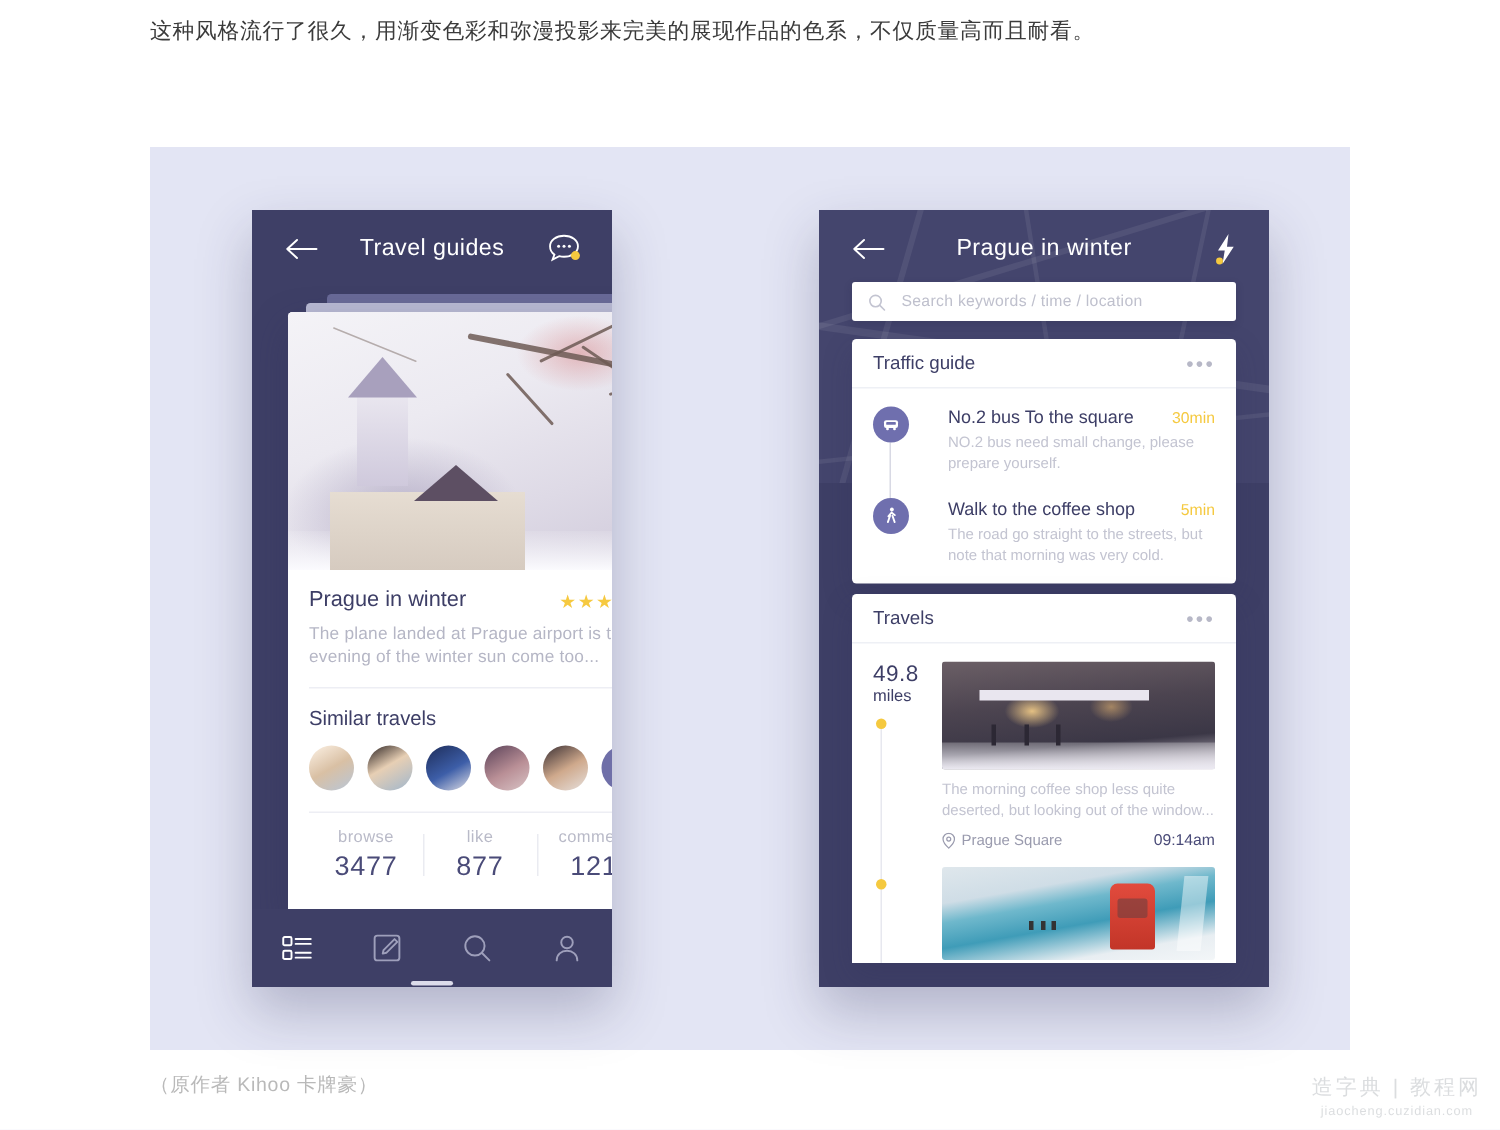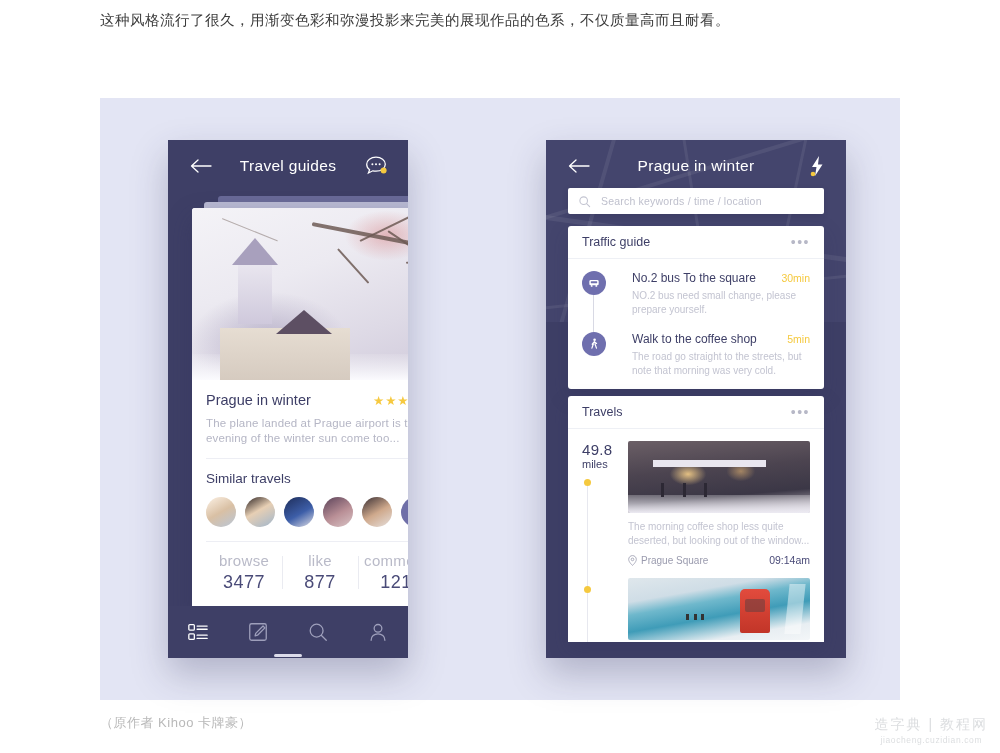--- a/index.html
+++ b/index.html
@@ -118,21 +118,21 @@
     width:30px; height:30px; border-radius:50%;
     background:#6f6fa8; color:#fff; font-size:12px;
     display:flex; align-items:center; justify-content:center;
   }
   .statsDiv { height:1px; background:#edeef4; margin-top:14px; }
   .stats { display:flex; padding:10px 0 12px 0; }
   .stat { flex:1; text-align:center; position:relative; }
   .stat + .stat:before{
     content:""; position:absolute; left:0; top:4px; bottom:4px; width:1px; background:#eaebf1;
   }
-  .statLbl { font-size:15px; color:#b9bac8; letter-spacing:.3px; }
+  .statLbl { font-size:11px; color:#b9bac8; letter-spacing:.3px; }
   .statVal { font-size:18px; color:#4a4b78; margin-top:3px; letter-spacing:.5px; }
 
   .tabbar {
     position:absolute; left:0; bottom:0; width:100%; height:52px;
     display:flex; align-items:center; justify-content:space-around;
     background:#3e3f66;
   }
   .tabIcon { width:22px; height:22px; opacity:.75; }
   .tabIcon.active { opacity:1; }
   .homeBar{

